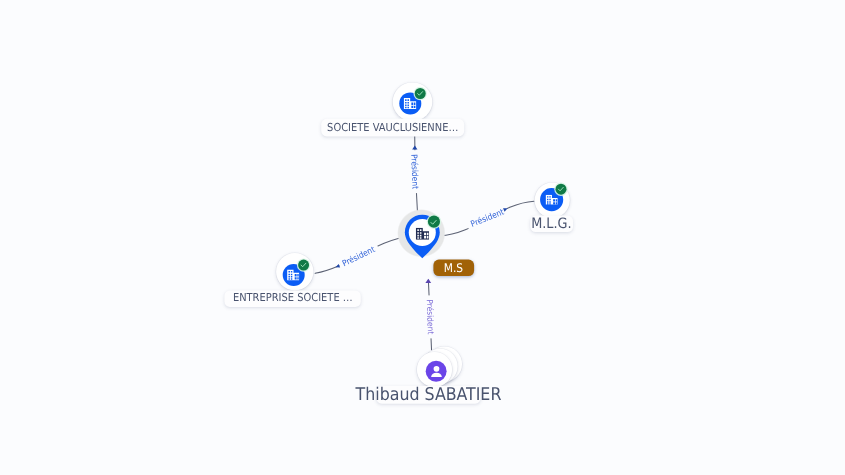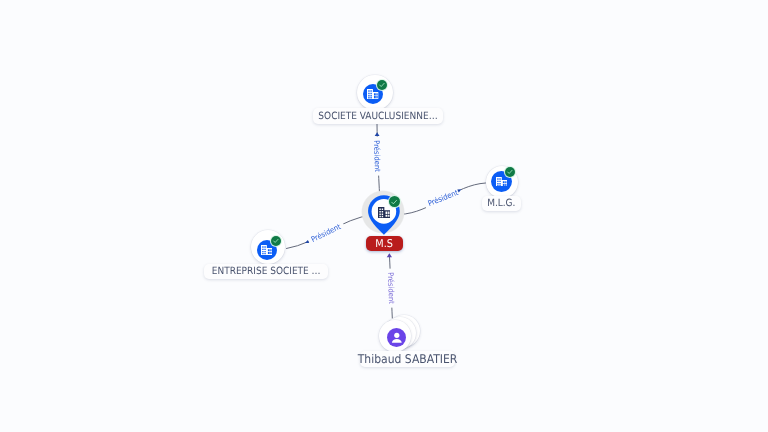--- a/index.html
+++ b/index.html
@@ -16,21 +16,21 @@
          display:flex;align-items:center;justify-content:center;}
   .badge{position:absolute;border-radius:50%;background:#107a46;
          display:flex;align-items:center;justify-content:center;
          box-shadow:0 0 0 1.1px rgba(215,245,228,.9);}
 
   
   .chip{position:absolute;background:#fdfdfe;border-radius:5px;
         box-shadow:0 1px 3px rgba(60,72,110,.17);
         color:#49536e;white-space:nowrap;display:flex;
         align-items:center;justify-content:center;z-index:6;}
-  .chip.primary{background:#b91c1c;color:#ffffff;box-shadow:0 1px 3px rgba(20,60,140,.35);}
+  .chip.primary{background:#a16207;color:#ffffff;box-shadow:0 1px 3px rgba(20,60,140,.35);margin-left:28px;}
 
   
   .pin{position:absolute;z-index:7;}
   .halo{position:absolute;border-radius:50%;z-index:4;
         background:radial-gradient(circle closest-side,#e6e7e7 0%,#e6e7e7 94%,rgba(230,231,231,0) 100%);}
   .elabel{position:absolute;font-size:7.6px;font-weight:400;white-space:nowrap;
           letter-spacing:0;z-index:3;background:#fbfcfe;padding:0 3.5px;line-height:9px;}
 </style>
 </head>
 <body>
@@ -72,38 +72,38 @@
       <svg width="11.3" height="10.1" viewBox="0 0 23 20.5">
         <use href="#bldg" fill="#ffffff"></use>
       </svg>
     </div>
     <div class="badge" style="left:19.6px;top:5.1px;width:10.4px;height:10.4px;">
       <svg width="7.8" height="7.8" viewBox="0 0 24 24">
         <path d="M5.2,12.4 L9.8,17.1 L19.0,7.1" fill="none" stroke="#b8f2cf" stroke-width="2.3" stroke-linecap="round" stroke-linejoin="round"></path>
       </svg>
     </div>
   </div>
-  <div class="chip" style="left:313px;top:108.3px;width:130px;height:15.5px;font-size:10px;">
+  <div class="chip" style="left:292px;top:108.3px;width:130px;height:15.5px;font-size:10px;">
     <span>SOCIETE VAUCLUSIENNE…</span>
   </div>
 
   <div class="node" style="left:485.8px;top:165.6px;width:32.2px;height:32.2px;">
     <div class="disc" style="left:0;top:0;width:32.2px;height:32.2px;"></div>
     <div class="inner" style="left:5.2px;top:5.5px;width:20.8px;height:20.8px;">
       <svg width="11.1" height="9.9" viewBox="0 0 23 20.5">
         <use href="#bldg" fill="#ffffff"></use>
       </svg>
     </div>
     <div class="badge" style="left:18.8px;top:1.4px;width:10.2px;height:10.2px;">
       <svg width="7.7" height="7.7" viewBox="0 0 24 24">
         <path d="M5.2,12.4 L9.8,17.1 L19.0,7.1" fill="none" stroke="#b8f2cf" stroke-width="2.3" stroke-linecap="round" stroke-linejoin="round"></path>
       </svg>
     </div>
   </div>
-  <div class="chip" style="left:481.8px;top:195.9px;width:39px;height:15.2px;font-size:10px;">
+  <div class="chip" style="left:481.8px;top:195.9px;width:39px;height:15.2px;font-size:13px;">
     <span>M.L.G.</span>
   </div>
 
   <div class="node" style="left:250.6px;top:229.8px;width:34.6px;height:34.6px;">
     <div class="disc" style="left:0;top:0;width:34.6px;height:34.6px;"></div>
     <div class="inner" style="left:6.1px;top:9.9px;width:19.9px;height:19.9px;">
       <svg width="11.2" height="10.0" viewBox="0 0 23 20.5">
         <use href="#bldg" fill="#ffffff"></use>
       </svg>
     </div>
@@ -120,21 +120,21 @@
   <div class="node" style="left:378.4px;top:315px;width:40px;height:38px;">
     <div class="disc" style="left:9.4px;top:0;width:31.8px;height:31.8px;"></div>
     <div class="disc" style="left:6.0px;top:2.3px;width:31.8px;height:31.8px;"></div>
     <div class="disc" style="left:1.0px;top:5.3px;width:31.8px;height:31.8px;"></div>
     <div class="inner" style="left:8.2px;top:12.6px;width:19.5px;height:19.5px;background:#6b45e8;">
       <svg width="11.6" height="11.6" viewBox="0 0 24 24">
         <use href="#person" fill="#ffffff"></use>
       </svg>
     </div>
   </div>
-  <div class="chip" style="left:360px;top:350.7px;width:95px;height:16px;font-size:12px;">
+  <div class="chip" style="left:342px;top:350.7px;width:95px;height:16px;font-size:16px;">
     <span>Thibaud SABATIER</span>
   </div>
 
   <div class="halo" style="left:361px;top:190px;width:44px;height:43.5px;"></div>
   <div class="pin" style="left:366px;top:193px;width:36px;height:44px;">
     <svg width="36" height="44" viewBox="0 0 36 44">
       <path d="M17.9,2.3 C9.15,2.3 2.05,9.4 2.05,18.1 C2.05,24.2 6.0,30.6 17.9,41.8
                C29.8,30.6 33.75,24.2 33.75,18.1 C33.75,9.4 26.65,2.3 17.9,2.3 Z" fill="#0b5df5"></path>
       <circle cx="17.9" cy="18.4" r="12.3" fill="#ffffff"></circle>
     </svg>

